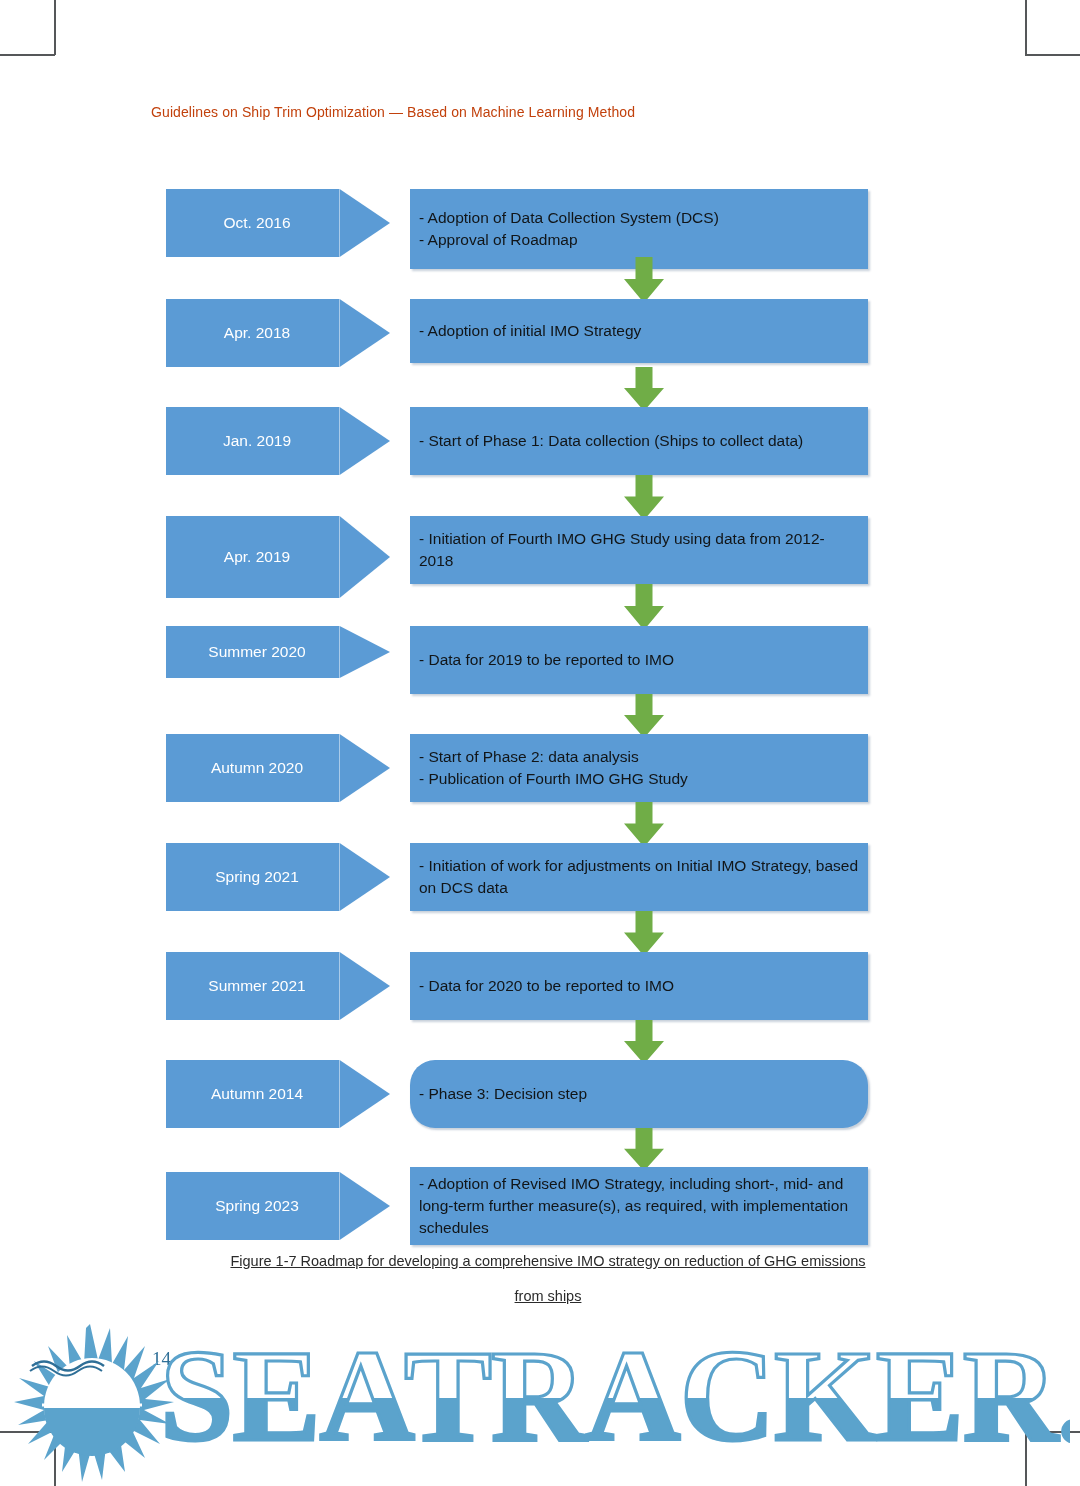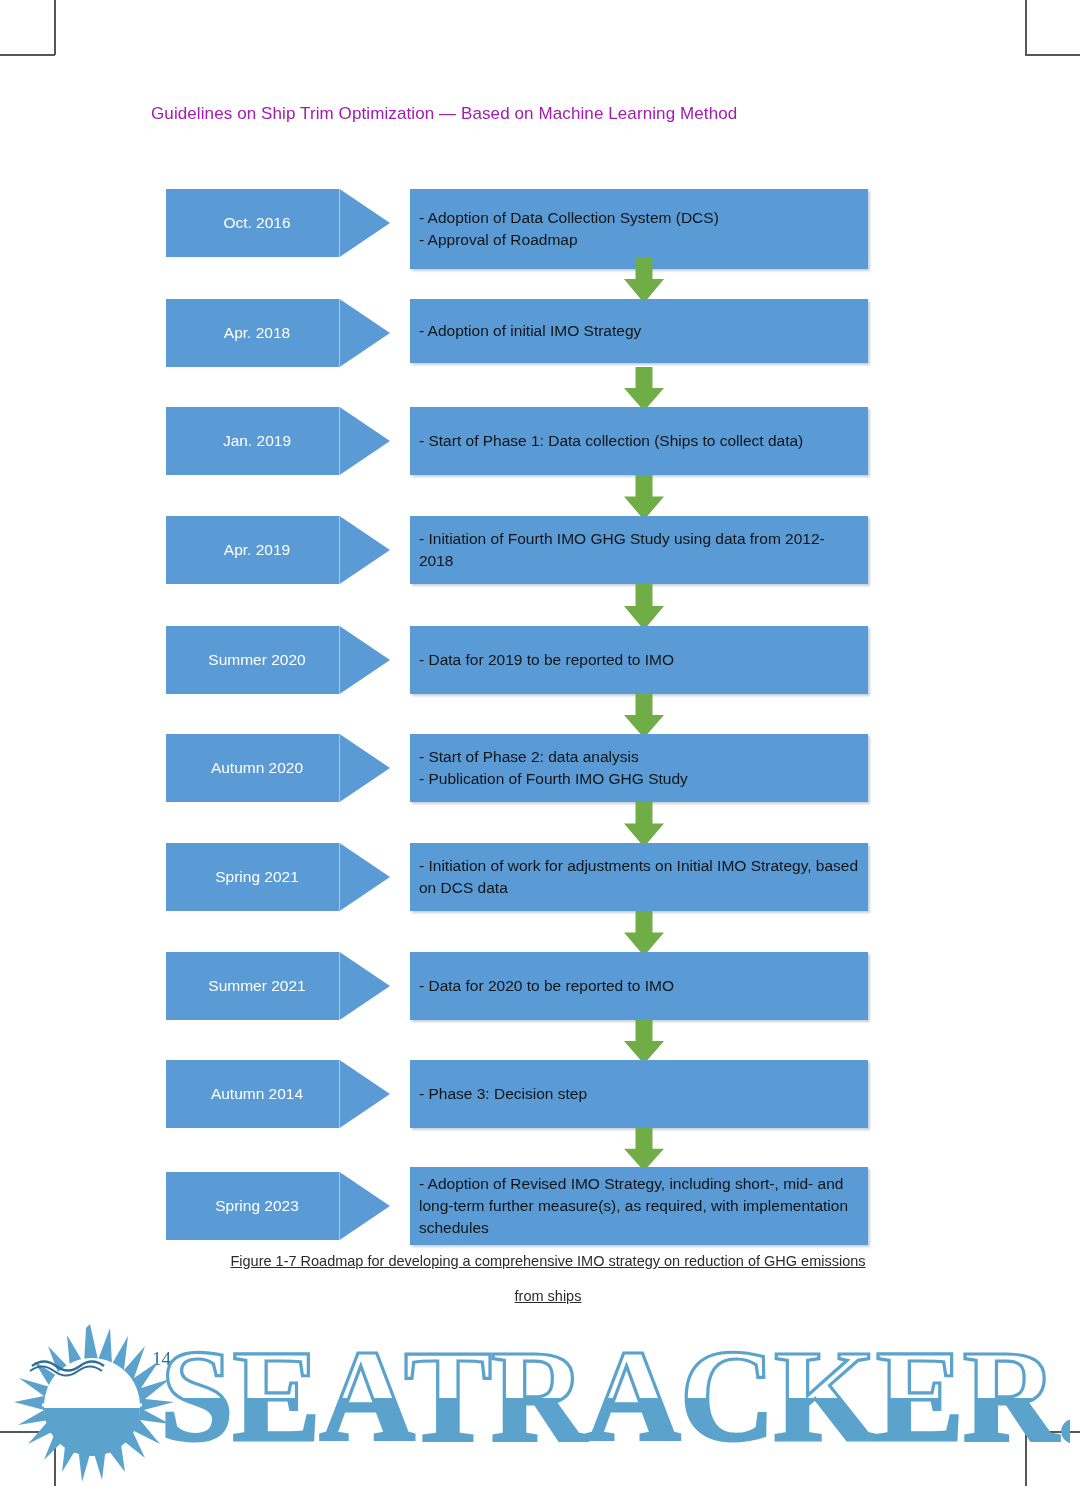--- a/index.html
+++ b/index.html
@@ -31,22 +31,22 @@
   .crop-bl-v { left: 54px;  top: 1431px; }
   .crop-bl-h { left: 0;     top: 1431px; }
   .crop-br-v { left: 1025px; top: 1431px; }
   .crop-br-h { left: 1025px; top: 1431px; }
 
   
   .page-header {
     position: absolute;
     left: 151px;
     top: 104px;
-    font-size: 17px;
-    color: #a21caf;
+    font-size: 14px;
+    color: #c2410c;
     letter-spacing: 0.1px;
     white-space: nowrap;
   }
 
   
   .roadmap {
     position: absolute;
     left: 0;
     top: 0;
     width: 1080px;
@@ -200,33 +200,33 @@
       <span class="stage-label">Jan. 2019</span>
     </div>
     <div class="roadmap-row stage-desc wrap" style="top: 407px; height: 68px;">
       <div class="line">- Start of Phase 1: Data collection (Ships to collect data)</div>
     </div>
     <div class="connector" style="top: 475px; height: 45px;">
       <svg viewBox="0 0 46 45" preserveAspectRatio="none">
         <polygon fill="#70ad47" points="14.5,0 31.5,0 31.5,21.599999999999998 43,21.599999999999998 23,45 3,21.599999999999998 14.5,21.599999999999998"></polygon>
       </svg>
     </div>
-    <div class="roadmap-row stage-arrow" style="top: 516px; height: 68px;">
+    <div class="roadmap-row stage-arrow" style="top: 516px; height: 82px;">
       <span class="notch"></span>
       <span class="stage-label">Apr. 2019</span>
     </div>
     <div class="roadmap-row stage-desc wrap" style="top: 516px; height: 68px;">
       <div class="line">- Initiation of Fourth IMO GHG Study using data from 2012-2018</div>
     </div>
     <div class="connector" style="top: 584px; height: 46px;">
       <svg viewBox="0 0 46 46" preserveAspectRatio="none">
         <polygon fill="#70ad47" points="14.5,0 31.5,0 31.5,22.08 43,22.08 23,46 3,22.08 14.5,22.08"></polygon>
       </svg>
     </div>
-    <div class="roadmap-row stage-arrow" style="top: 626px; height: 68px;">
+    <div class="roadmap-row stage-arrow" style="top: 626px; height: 52px;">
       <span class="notch"></span>
       <span class="stage-label">Summer 2020</span>
     </div>
     <div class="roadmap-row stage-desc wrap" style="top: 626px; height: 68px;">
       <div class="line">- Data for 2019 to be reported to IMO</div>
     </div>
     <div class="connector" style="top: 694px; height: 44px;">
       <svg viewBox="0 0 46 44" preserveAspectRatio="none">
         <polygon fill="#70ad47" points="14.5,0 31.5,0 31.5,21.119999999999997 43,21.119999999999997 23,44 3,21.119999999999997 14.5,21.119999999999997"></polygon>
       </svg>
@@ -265,21 +265,21 @@
     </div>
     <div class="connector" style="top: 1020px; height: 44px;">
       <svg viewBox="0 0 46 44" preserveAspectRatio="none">
         <polygon fill="#70ad47" points="14.5,0 31.5,0 31.5,21.119999999999997 43,21.119999999999997 23,44 3,21.119999999999997 14.5,21.119999999999997"></polygon>
       </svg>
     </div>
     <div class="roadmap-row stage-arrow" style="top: 1060px; height: 68px;">
       <span class="notch"></span>
       <span class="stage-label">Autumn 2014</span>
     </div>
-    <div class="roadmap-row stage-desc wrap" style="top: 1060px; height: 68px;">
+    <div class="roadmap-row stage-desc wrap" style="top: 1060px; height: 68px; border-radius: 25px;">
       <div class="line">- Phase 3: Decision step</div>
     </div>
     <div class="connector" style="top: 1128px; height: 43px;">
       <svg viewBox="0 0 46 43" preserveAspectRatio="none">
         <polygon fill="#70ad47" points="14.5,0 31.5,0 31.5,20.64 43,20.64 23,43 3,20.64 14.5,20.64"></polygon>
       </svg>
     </div>
     <div class="roadmap-row stage-arrow" style="top: 1172px; height: 68px;">
       <span class="notch"></span>
       <span class="stage-label">Spring 2023</span>

